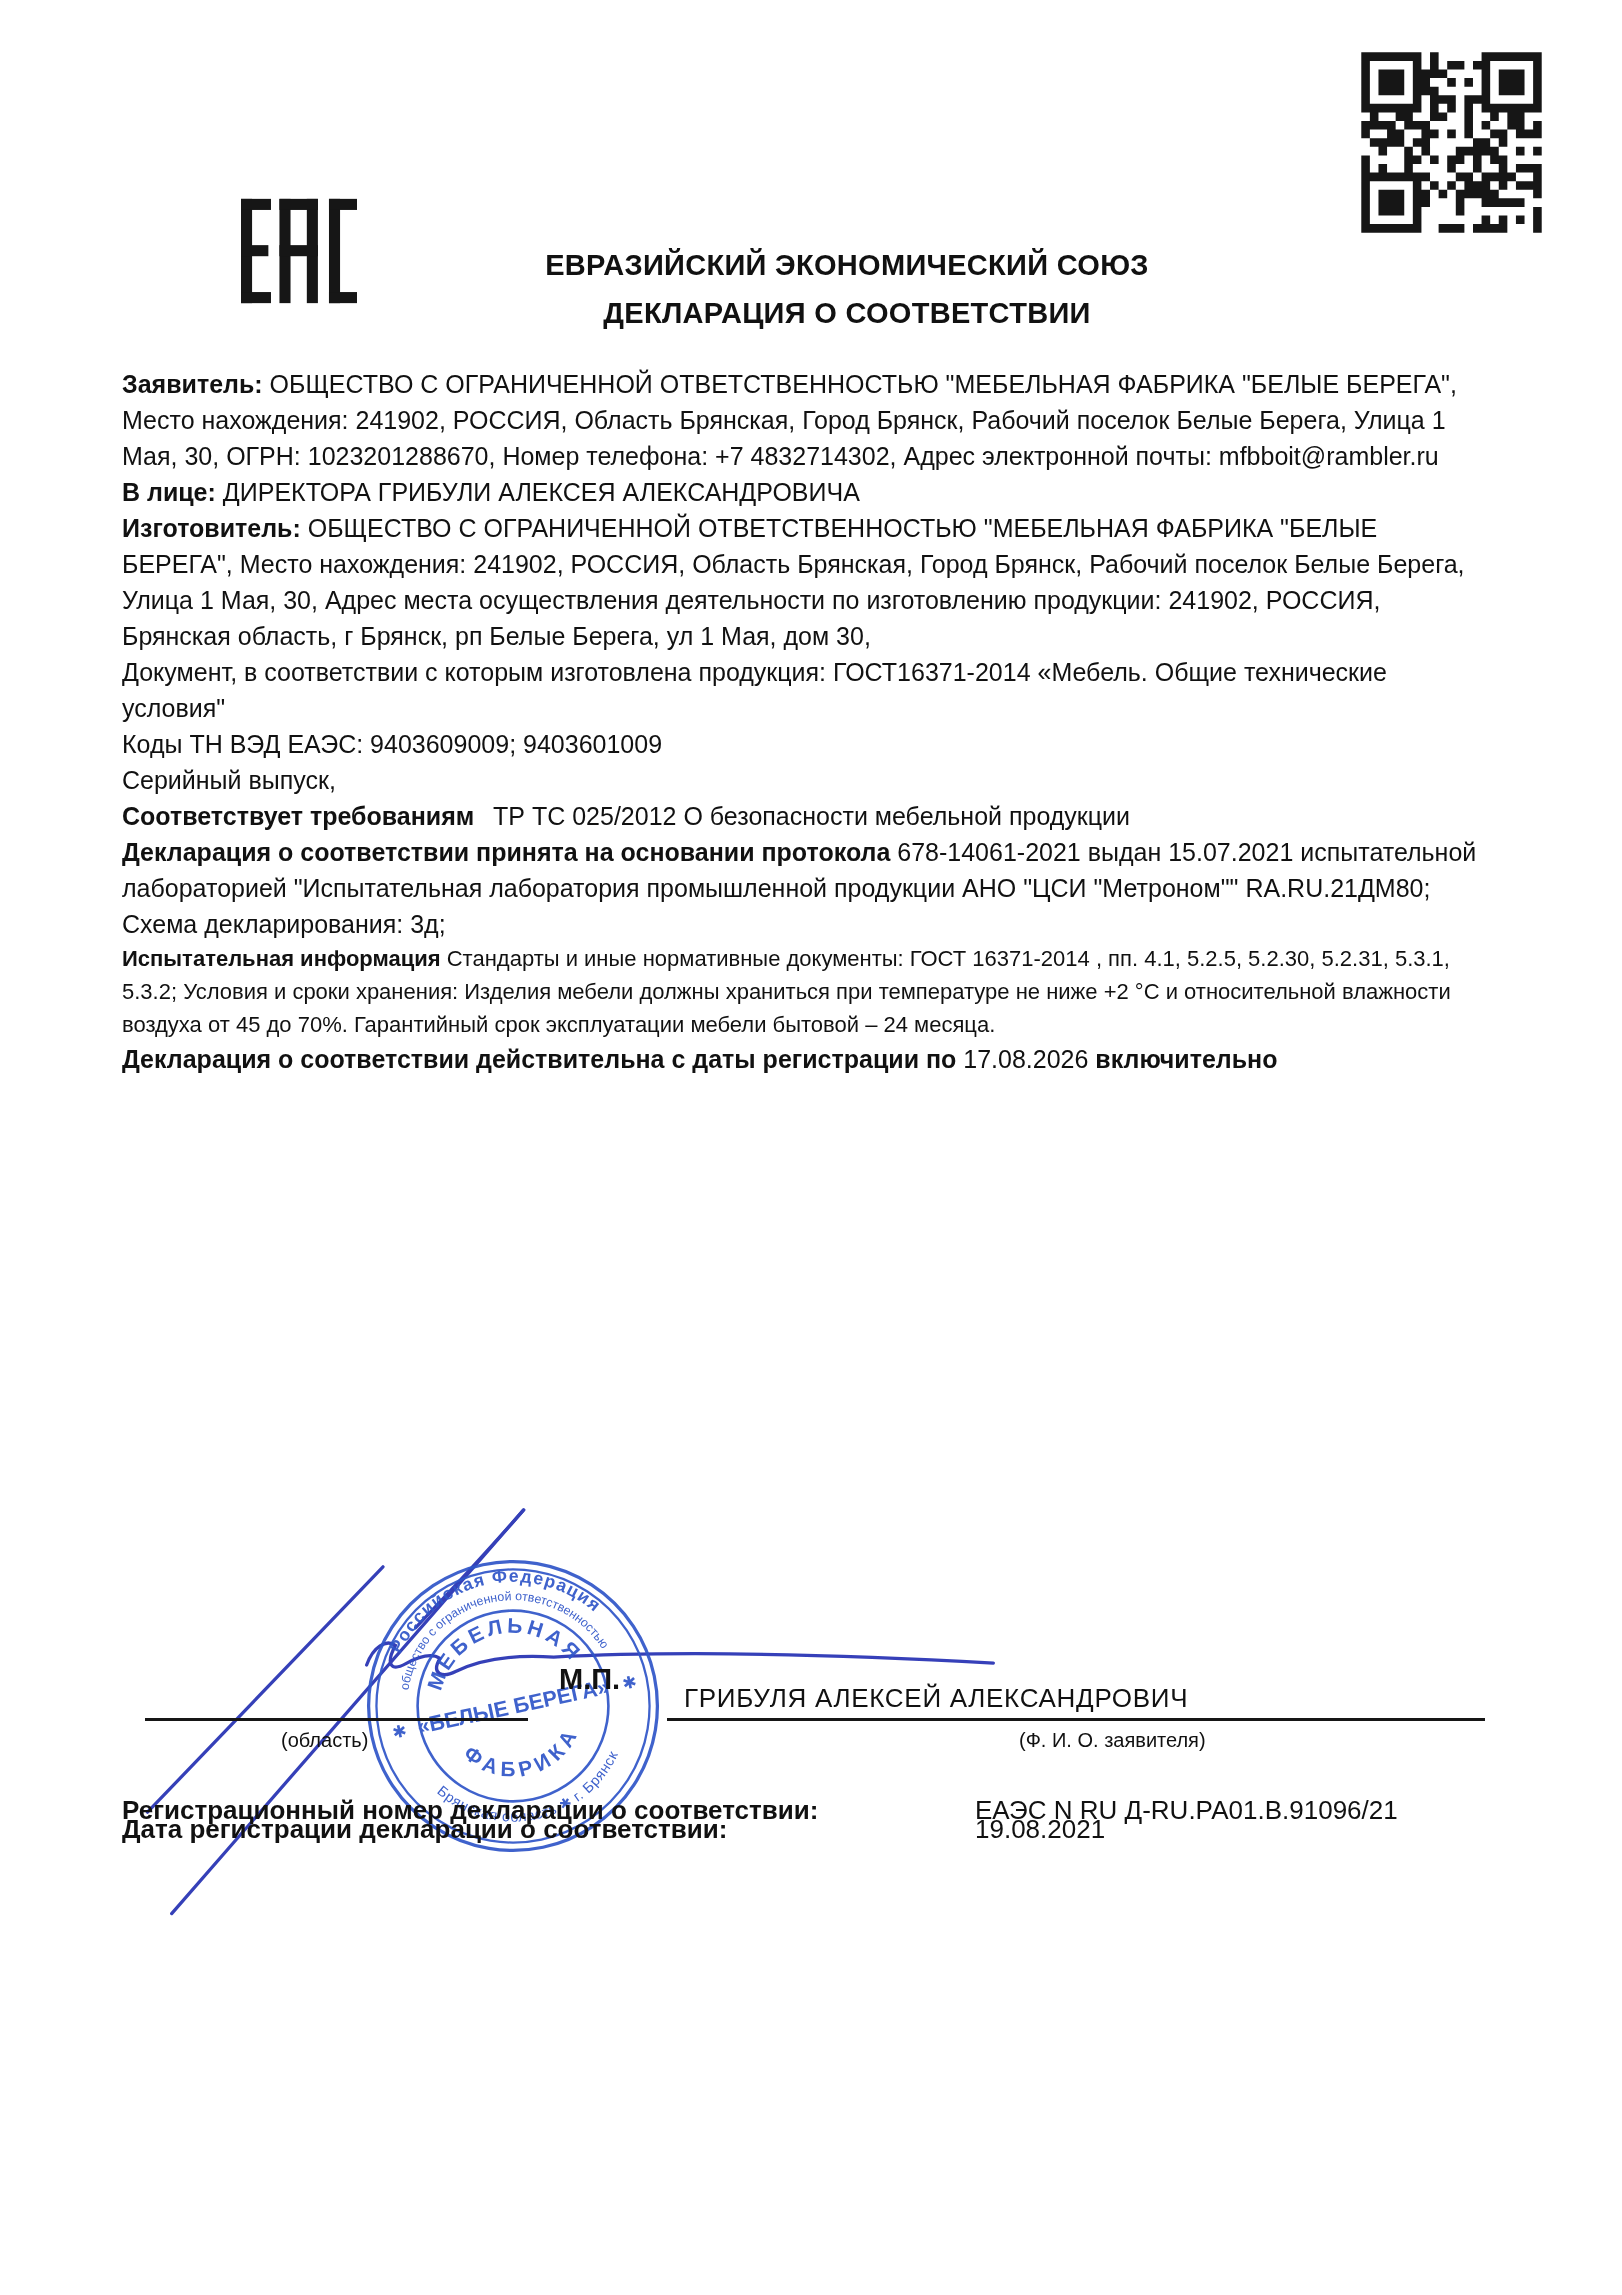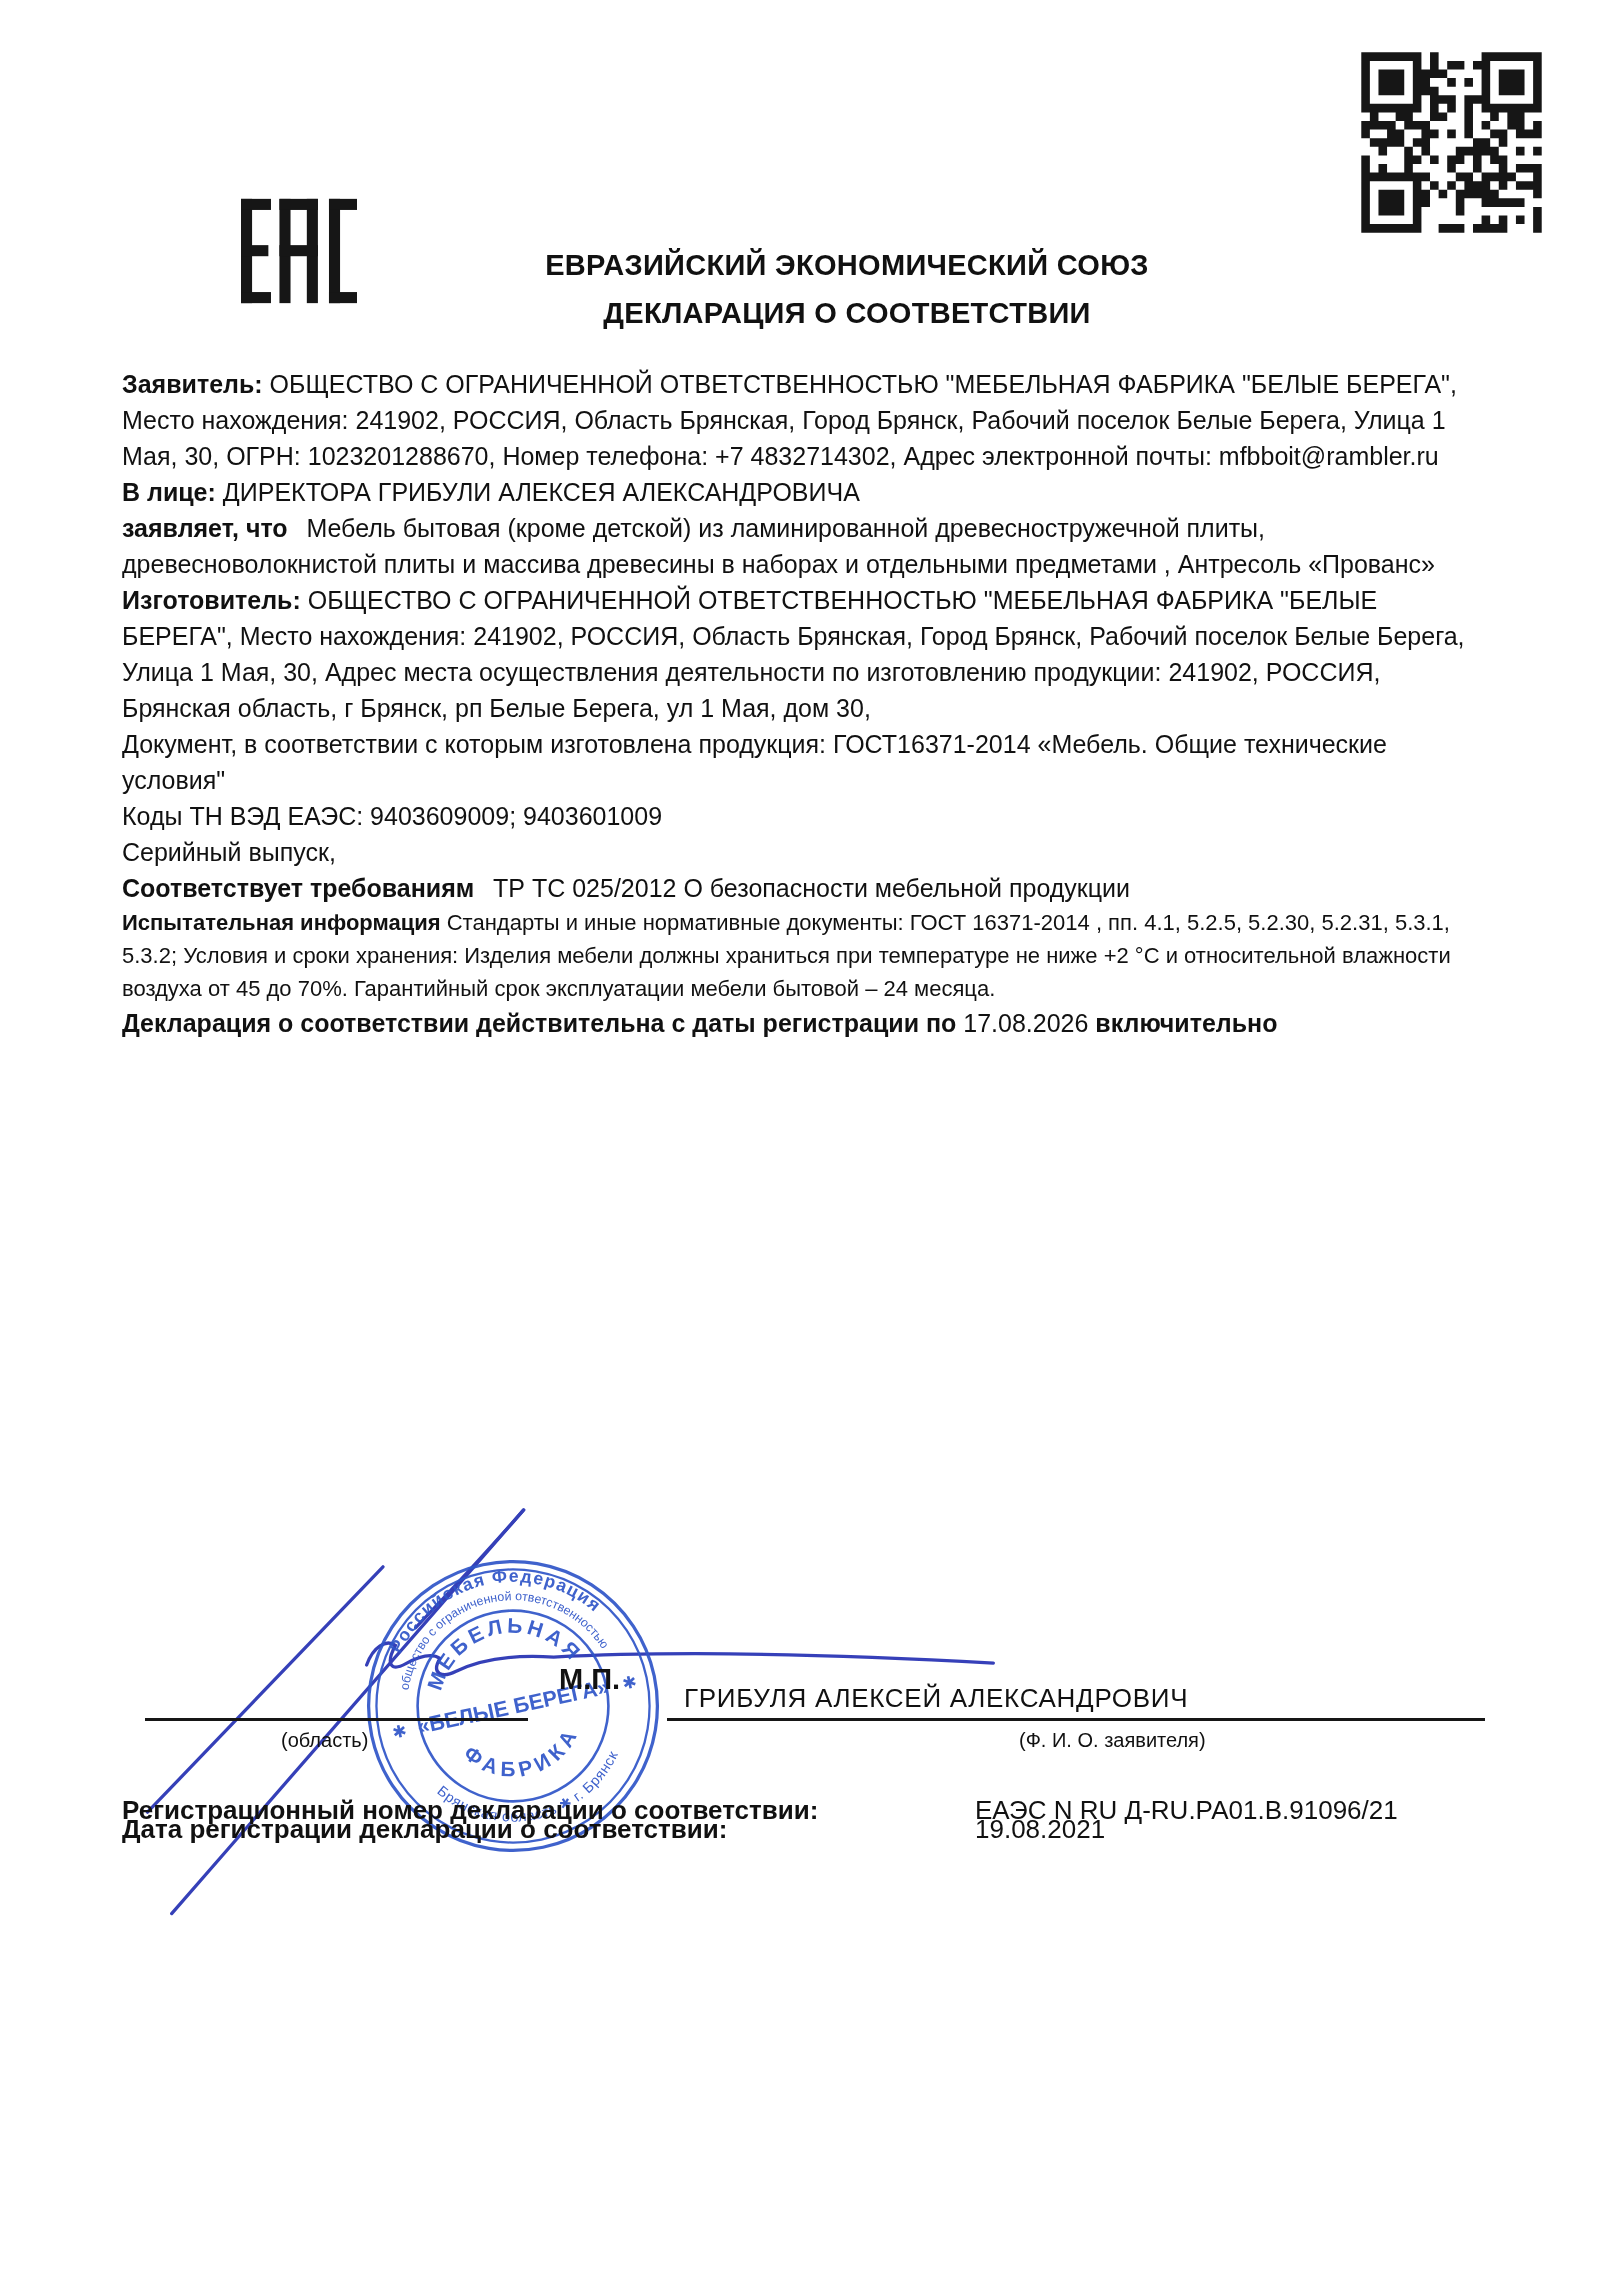--- a/index.html
+++ b/index.html
@@ -66,26 +66,26 @@
   </svg>
 
   <div class="titles">
     <div class="title">ЕВРАЗИЙСКИЙ ЭКОНОМИЧЕСКИЙ СОЮЗ</div>
     <div class="title">ДЕКЛАРАЦИЯ О СООТВЕТСТВИИ</div>
   </div>
 
   <div class="text-flow">
     <p><b class="lead">Заявитель:</b> <span>ОБЩЕСТВО С ОГРАНИЧЕННОЙ ОТВЕТСТВЕННОСТЬЮ "МЕБЕЛЬНАЯ ФАБРИКА "БЕЛЫЕ БЕРЕГА", Место нахождения: 241902, РОССИЯ, Область Брянская, Город Брянск, Рабочий поселок Белые Берега, Улица 1 Мая, 30, ОГРН: 1023201288670, Номер телефона: +7 4832714302, Адрес электронной почты: mfbboit@rambler.ru</span></p>
     <p><b class="lead">В лице:</b> <span>ДИРЕКТОРА ГРИБУЛИ АЛЕКСЕЯ АЛЕКСАНДРОВИЧА</span></p>
-    <p class="p-declares"><b class="lead gap-lead">заявляет, что</b> <span>Мебель бытовая (кроме детской) из ламинированной древесностружечной плиты, древесноволокнистой плиты и массива древесины в наборах и отдельными предметами , Антресоль «Прованс»</span></p>
     <p class="p-manufacturer"><b class="lead">Изготовитель:</b> <span>ОБЩЕСТВО С ОГРАНИЧЕННОЙ ОТВЕТСТВЕННОСТЬЮ "МЕБЕЛЬНАЯ ФАБРИКА "БЕЛЫЕ БЕРЕГА", Место нахождения: 241902, РОССИЯ, Область Брянская, Город Брянск, Рабочий поселок Белые Берега, Улица 1 Мая, 30, Адрес места осуществления деятельности по изготовлению продукции: 241902, РОССИЯ, Брянская область, г Брянск, рп Белые Берега, ул 1 Мая, дом 30,</span></p>
     <p>Документ, в соответствии с которым изготовлена продукция: ГОСТ16371-2014 «Мебель. Общие технические условия"</p>
     <p>Коды ТН ВЭД ЕАЭС: 9403609009; 9403601009</p>
     <p>Серийный выпуск,</p>
     <p class="p-conforms"><b class="lead gap-lead">Соответствует требованиям</b> <span>ТР ТС 025/2012 О безопасности мебельной продукции</span></p>
+    <p class="p-basis"><b class="lead">Декларация о соответствии принята на основании протокола</b> <span>678-14061-2021 выдан 15.07.2021  испытательной лабораторией "Испытательная лаборатория промышленной продукции АНО "ЦСИ "Метроном"" RA.RU.21ДМ80; Схема декларирования: 3д;</span></p>
     <p class="p-additional"><b class="lead">Испытательная информация</b> <span>Стандарты и иные нормативные документы: ГОСТ 16371-2014 , пп. 4.1, 5.2.5, 5.2.30, 5.2.31, 5.3.1, 5.3.2; Условия и сроки хранения:  Изделия мебели должны храниться при температуре не ниже +2 °С и относительной влажности воздуха от 45 до 70%. Гарантийный срок эксплуатации мебели бытовой – 24 месяца.</span></p>
     <p class="p-validity"><b class="lead">Декларация о соответствии действительна с даты регистрации по</b> <span>17.08.2026</span> <b class="lead">включительно</b></p>
   </div>
 
   <svg class="sig-svg" viewBox="0 0 2480 3508" aria-hidden="true">
     <g fill="none" stroke="#2b36b5" stroke-width="5" stroke-linecap="round" opacity="0.95">
       <path d="M 262 2925 L 800 2308"></path>
       <path d="M 800 2308 C 758 2356 690 2430 635 2488"></path>
       <path d="M 225 2770 L 585 2395"></path>
       <path d="M 560 2545 c 10 -28 30 -40 44 -30 c -16 30 -6 40 16 28 c 22 -12 40 -16 52 -8 c -14 24 4 30 24 20 c 40 -20 90 -26 150 -22 C 1050 2522 1300 2530 1518 2542"></path>

